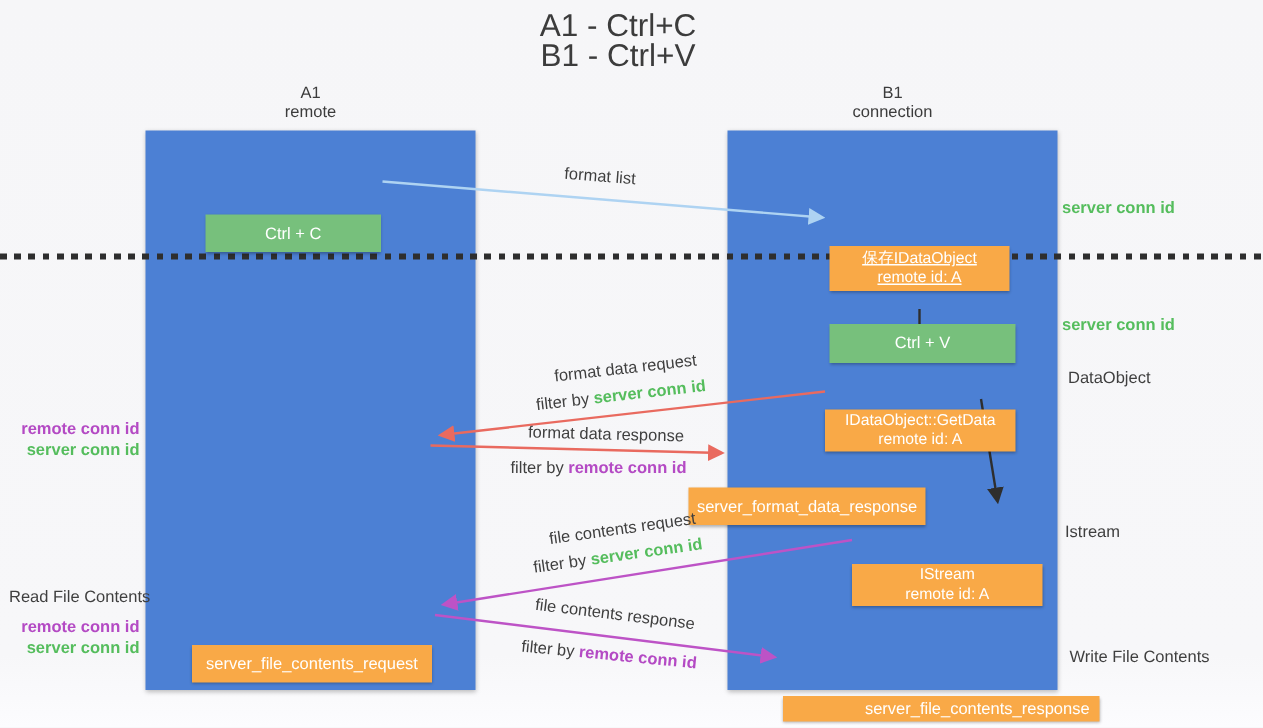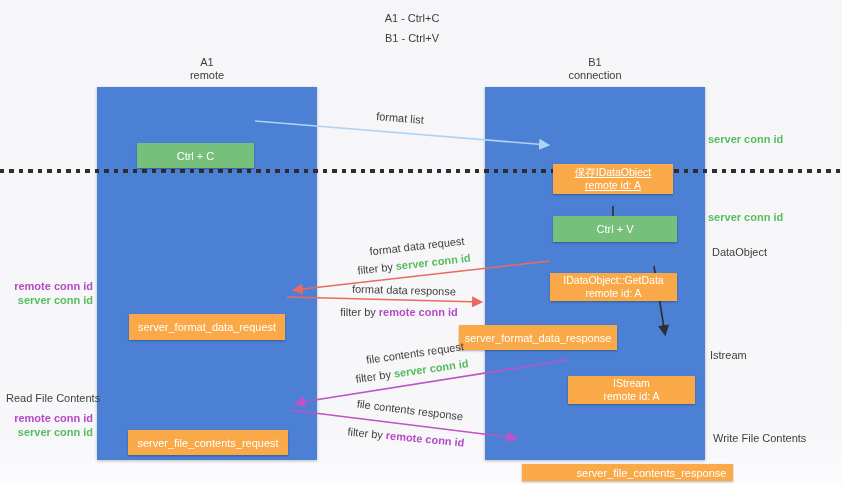--- a/index.html
+++ b/index.html
@@ -2,21 +2,21 @@
 <html><head>
 <meta charset="utf-8">
 <style>
   html,body{margin:0;padding:0;background:#f7f7f9;}
   .canvas{
     position:relative;width:842px;height:485px;overflow:hidden;
     background:linear-gradient(180deg,#f6f6f8 0%,#f7f7f9 90%,#fcfcfe 100%);
     font-family:"Liberation Sans", sans-serif;color:#3f3f3f;
   }
   .title{position:absolute;left:412px;top:8px;transform:translateX(-50%);
-    text-align:center;font-size:11px;line-height:20px;color:#3c3c3c;}
+    text-align:center;font-size:21px;line-height:20px;color:#3c3c3c;}
   .lifeline-head{position:absolute;width:220px;text-align:center;top:56px;
     font-size:11px;line-height:13px;color:#3c3c3c;}
   .rect{position:absolute;top:87px;width:220px;height:373px;background:#4c80d4;
     box-shadow:0 1px 3px rgba(0,0,0,.25);z-index:1;}
   .dotted{position:absolute;left:0;top:169px;width:842px;height:4px;z-index:2;
     background:repeating-linear-gradient(90deg,#2e2e2e 0 4.5px,transparent 4.5px 9.5px);}
   svg.arrows{position:absolute;left:0;top:0;z-index:3;pointer-events:none;}
   .node{position:absolute;z-index:4;display:flex;flex-direction:column;align-items:center;
     justify-content:center;color:#fff;text-align:center;
     box-shadow:0 1px 2px rgba(0,0,0,.3);margin-top:36px;}
@@ -97,23 +97,20 @@
   <div class="node orange-node" style="left:550px;top:237px;width:127px;height:28px;">
     <span class="l1">IDataObject::GetData</span>
     <span class="l2">remote id: A</span>
   </div>
 
   <div class="node orange-node" style="left:568px;top:340px;width:127px;height:28px;">
     <span class="l1">IStream</span>
     <span class="l2">remote id: A</span>
   </div>
 
-  <div class="node orange-node" style="left:129px;top:278px;width:156px;height:26px;">
-    <span>server_format_data_request</span>
-  </div>
 
   <div class="node orange-node" style="left:459px;top:289px;width:158px;height:25px;">
     <span>server_format_data_response</span>
   </div>
 
   <div class="node orange-node" style="left:128px;top:394px;width:160px;height:25px;">
     <span>server_file_contents_request</span>
   </div>
 
   <div class="node orange-node" style="left:522px;top:428px;width:163px;height:17px;padding-left:48px;">

